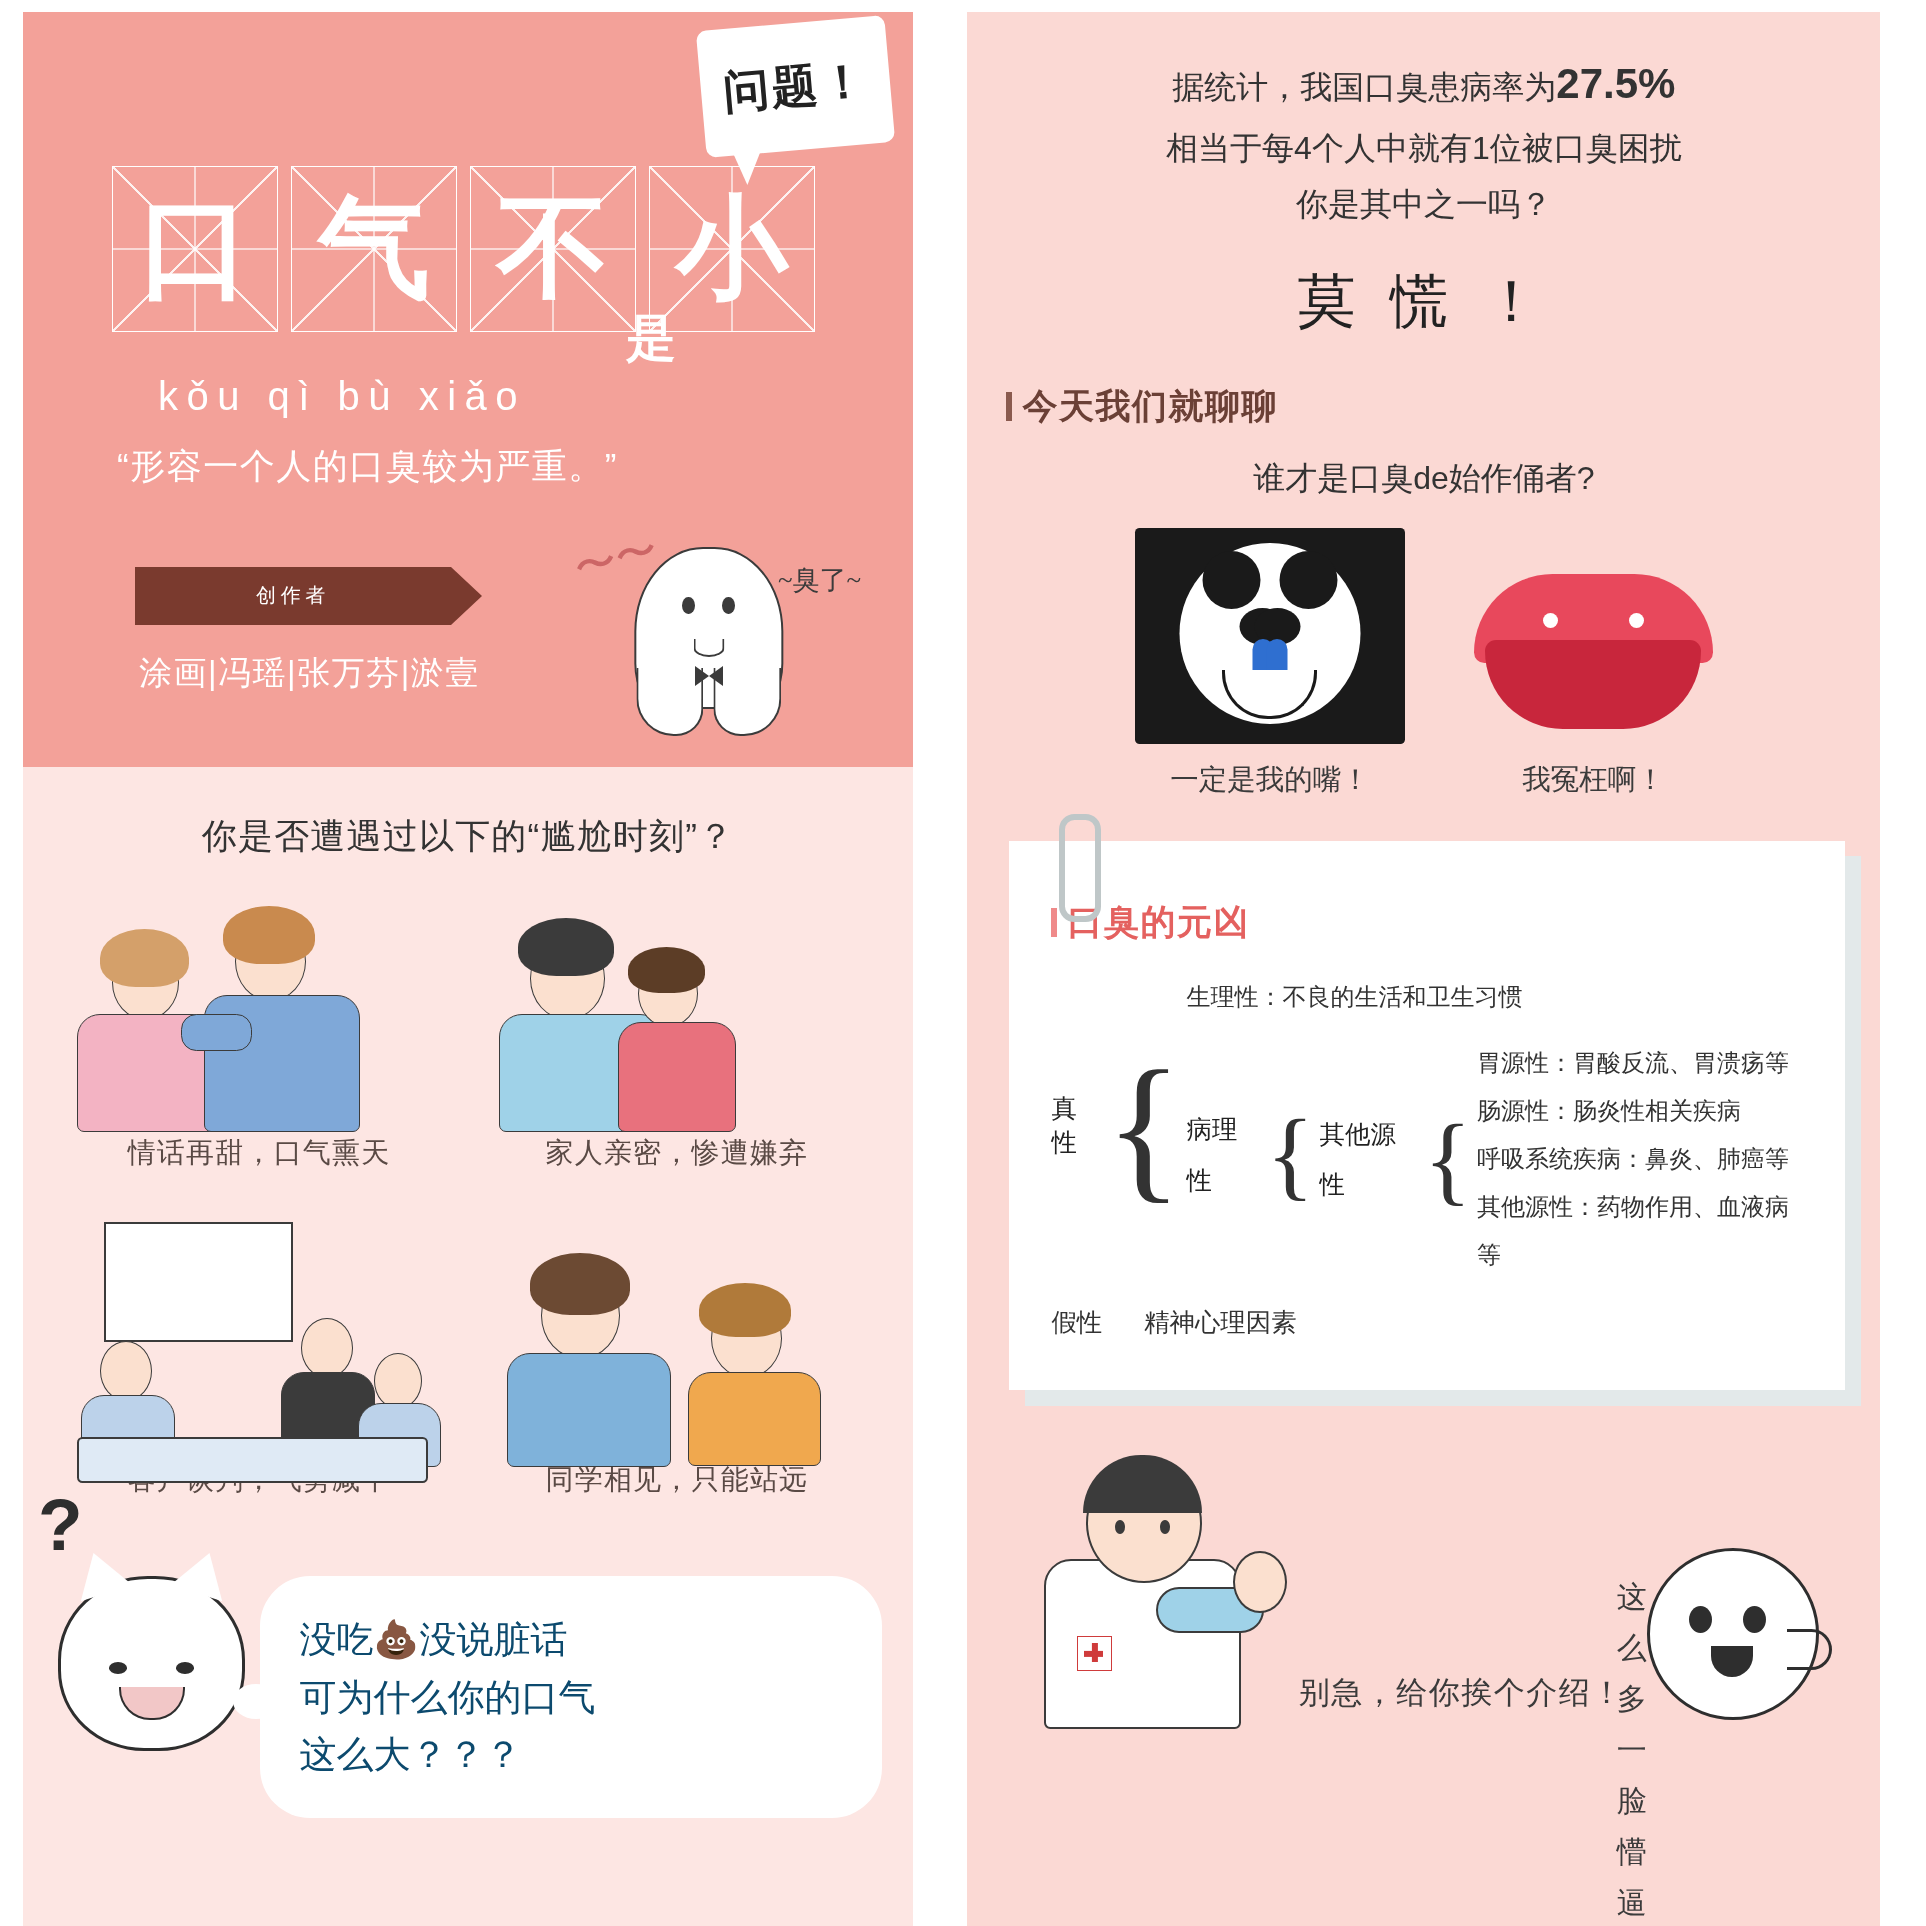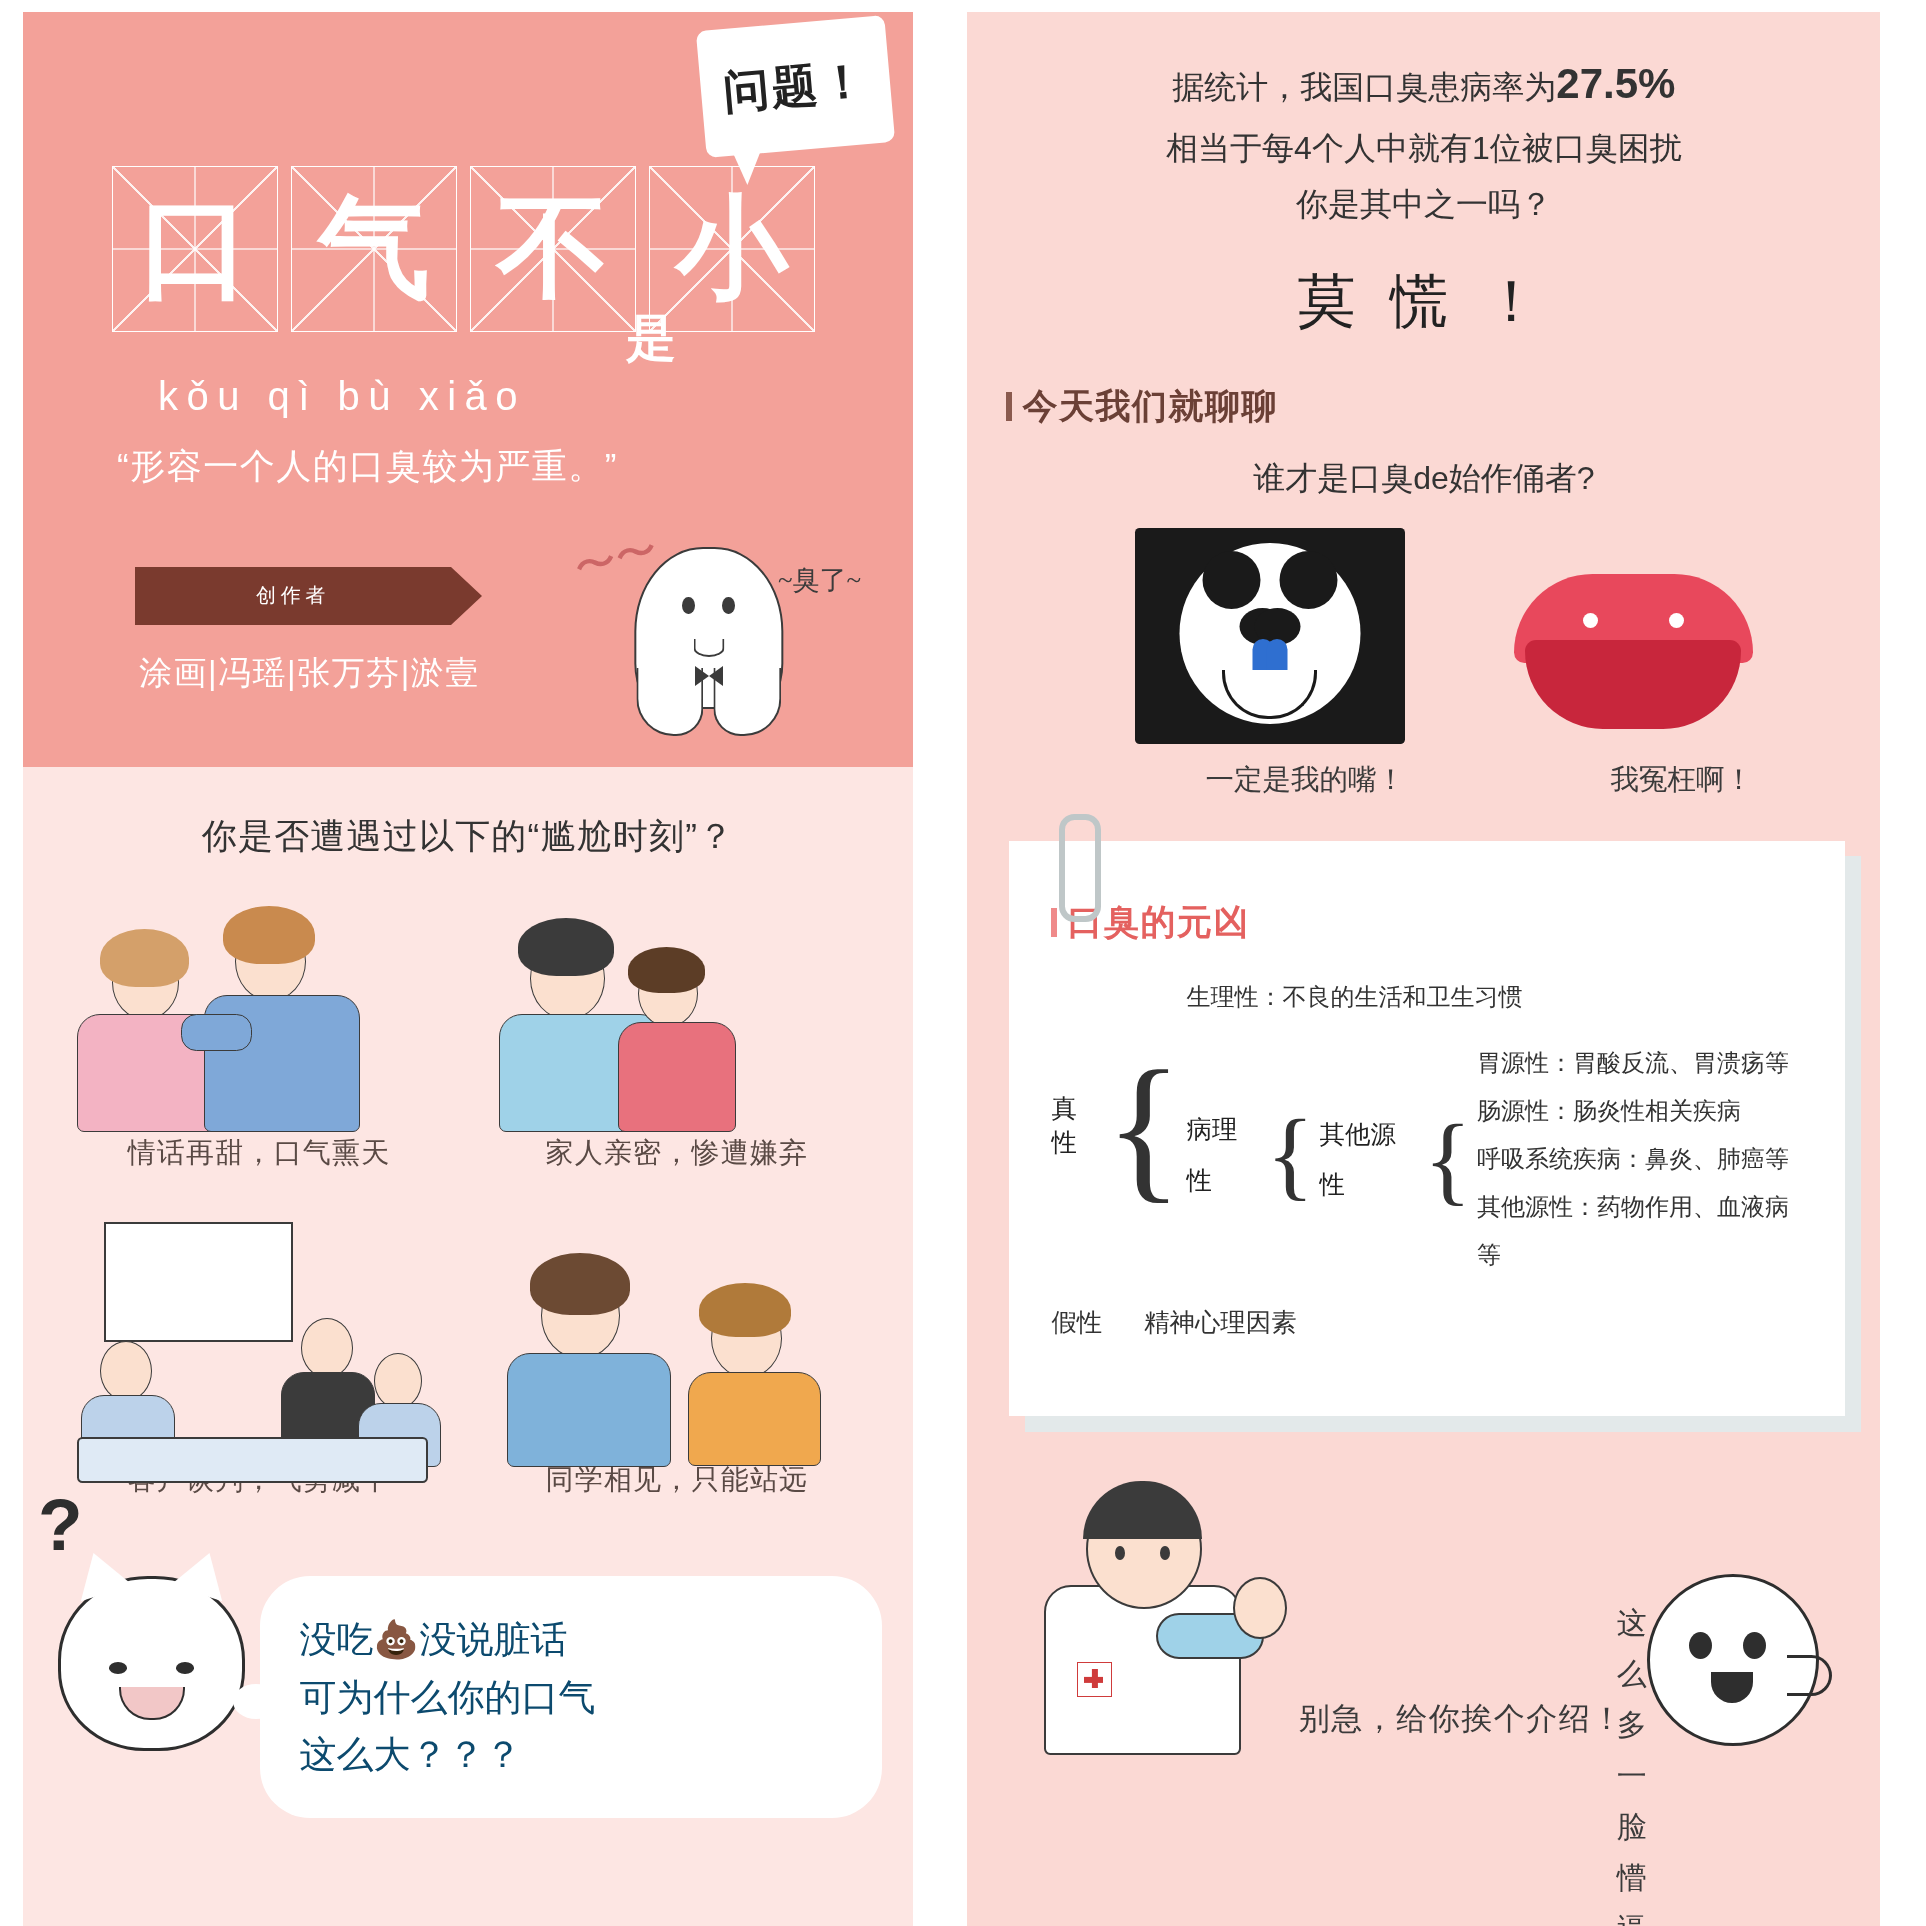--- a/index.html
+++ b/index.html
@@ -312,21 +312,21 @@
   }
   .sec-head.pink h3{ color:#e4615f; }
   .c2-q{
     text-align:center; font-size:32px; color:#333; margin-bottom:27px;
   }
   .meme-row{
     display:flex; justify-content:center; gap:69px;
     align-items:flex-end;
     margin-bottom:42px;
   }
-  .meme{ text-align:right;margin-left:40px; }
+  .meme{ text-align:center; }
   .panda-box{
     width:270px;height:216px;background:#1a1a1a;border-radius:4.6px;
     position:relative; overflow:hidden;
   }
   .panda-head{
     position:absolute;left:50%;top:15.4px;transform:translateX(-50%);
     width:181px;height:181px;background:#ffffff;border-radius:50%;
   }
   .panda-ear{position:absolute;top:7.7px;width:58px;height:58px;background:#1a1a1a;border-radius:50%;}
   .panda-ear.l{left:23px;}
@@ -367,21 +367,21 @@
 
   .card-wrap{ position:relative; margin:0 35px 0 42px; }
   .card-shadow{
     position:absolute; left:15.4px; top:15.4px;
     width:100%; height:100%;
     background:#e3e9ea;
   }
   .card{
     position:relative;
     background:#ffffff;
-    padding:58px 42px 76px 42px;
+    padding:58px 42px 50px 42px;
     box-sizing:border-box;
   }
   .clip{
     position:absolute; left:50px; top:-27px;
     width:30px; height:96px;
     border:6.2px solid #bfc7c8;
     border-radius:15.4px;
     background:transparent;
   }
   .tree{

